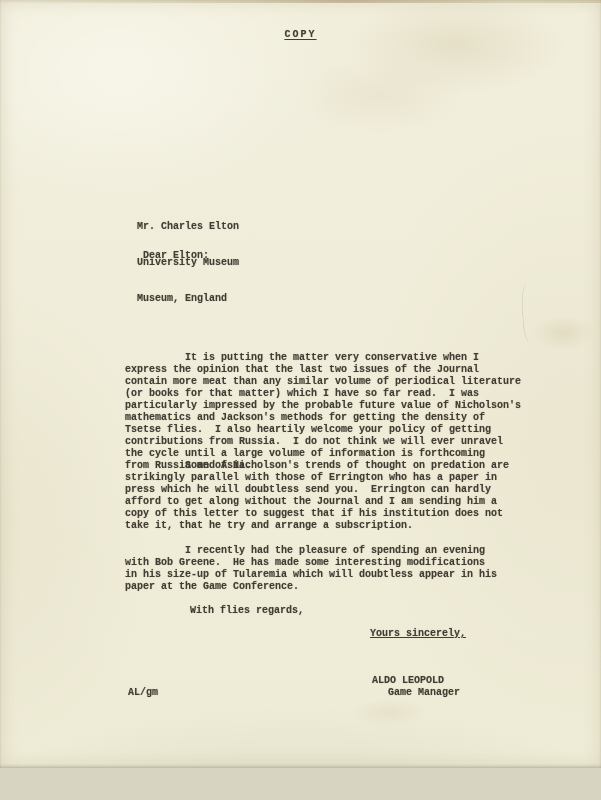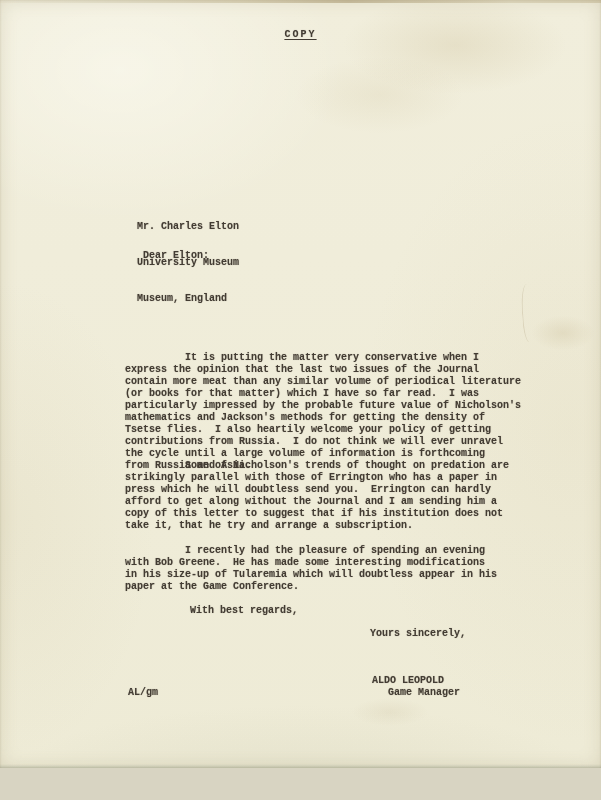--- a/index.html
+++ b/index.html
@@ -63,21 +63,21 @@
     text-underline-offset: 2px;
   }
   .sender    { top: 103px; left: 360px; }
   .recipient { top: 197px; left: 130px; margin-left: 7px; }
   .salutation{ top: 250px; left: 143px; }
   .p1 { top: 272px; left: 125px; }
   .p2 { top: 326px; left: 125px; margin-top: 26px; }
   .p3 { top: 460px; left: 125px; }
   .p4 { top: 545px; left: 125px; }
   .regards  { top: 605px; left: 190px; }
-  .closing  { top: 628px; left: 370px; }
+  .closing  { top: 628px; left: 370px; text-decoration: underline; }
   .signame  { top: 675px; left: 372px; text-align: center; }
   .sigtitle { top: 687px; left: 388px; }
   .initials { top: 687px; left: 128px; }
   .crease {
     position: absolute;
     left: 522px; top: 284px;
     width: 12px; height: 58px;
     border-left: 1.5px solid rgba(150,132,92,0.22);
     border-radius: 50% 0 0 40%;
     transform: rotate(-4deg);
@@ -116,18 +116,18 @@
 strikingly parallel with those of Errington who has a paper in
 press which he will doubtless send you.  Errington can hardly
 afford to get along without the Journal and I am sending him a
 copy of this letter to suggest that if his institution does not
 take it, that he try and arrange a subscription.</div>
   <div class="t p4">          I recently had the pleasure of spending an evening
 with Bob Greene.  He has made some interesting modifications
 in his size-up of Tularemia which will doubtless appear in his
 paper at the Game Conference.</div>
 
-  <div class="t regards">With best regards,</div>
+  <div class="t regards">With flies regards,</div>
   <div class="t closing">Yours sincerely,</div>
   <div class="t signame">ALDO LEOPOLD</div>
   <div class="t sigtitle">Game Manager</div>
   <div class="t initials">AL/gm</div>
 </div>
 
 </body></html>

